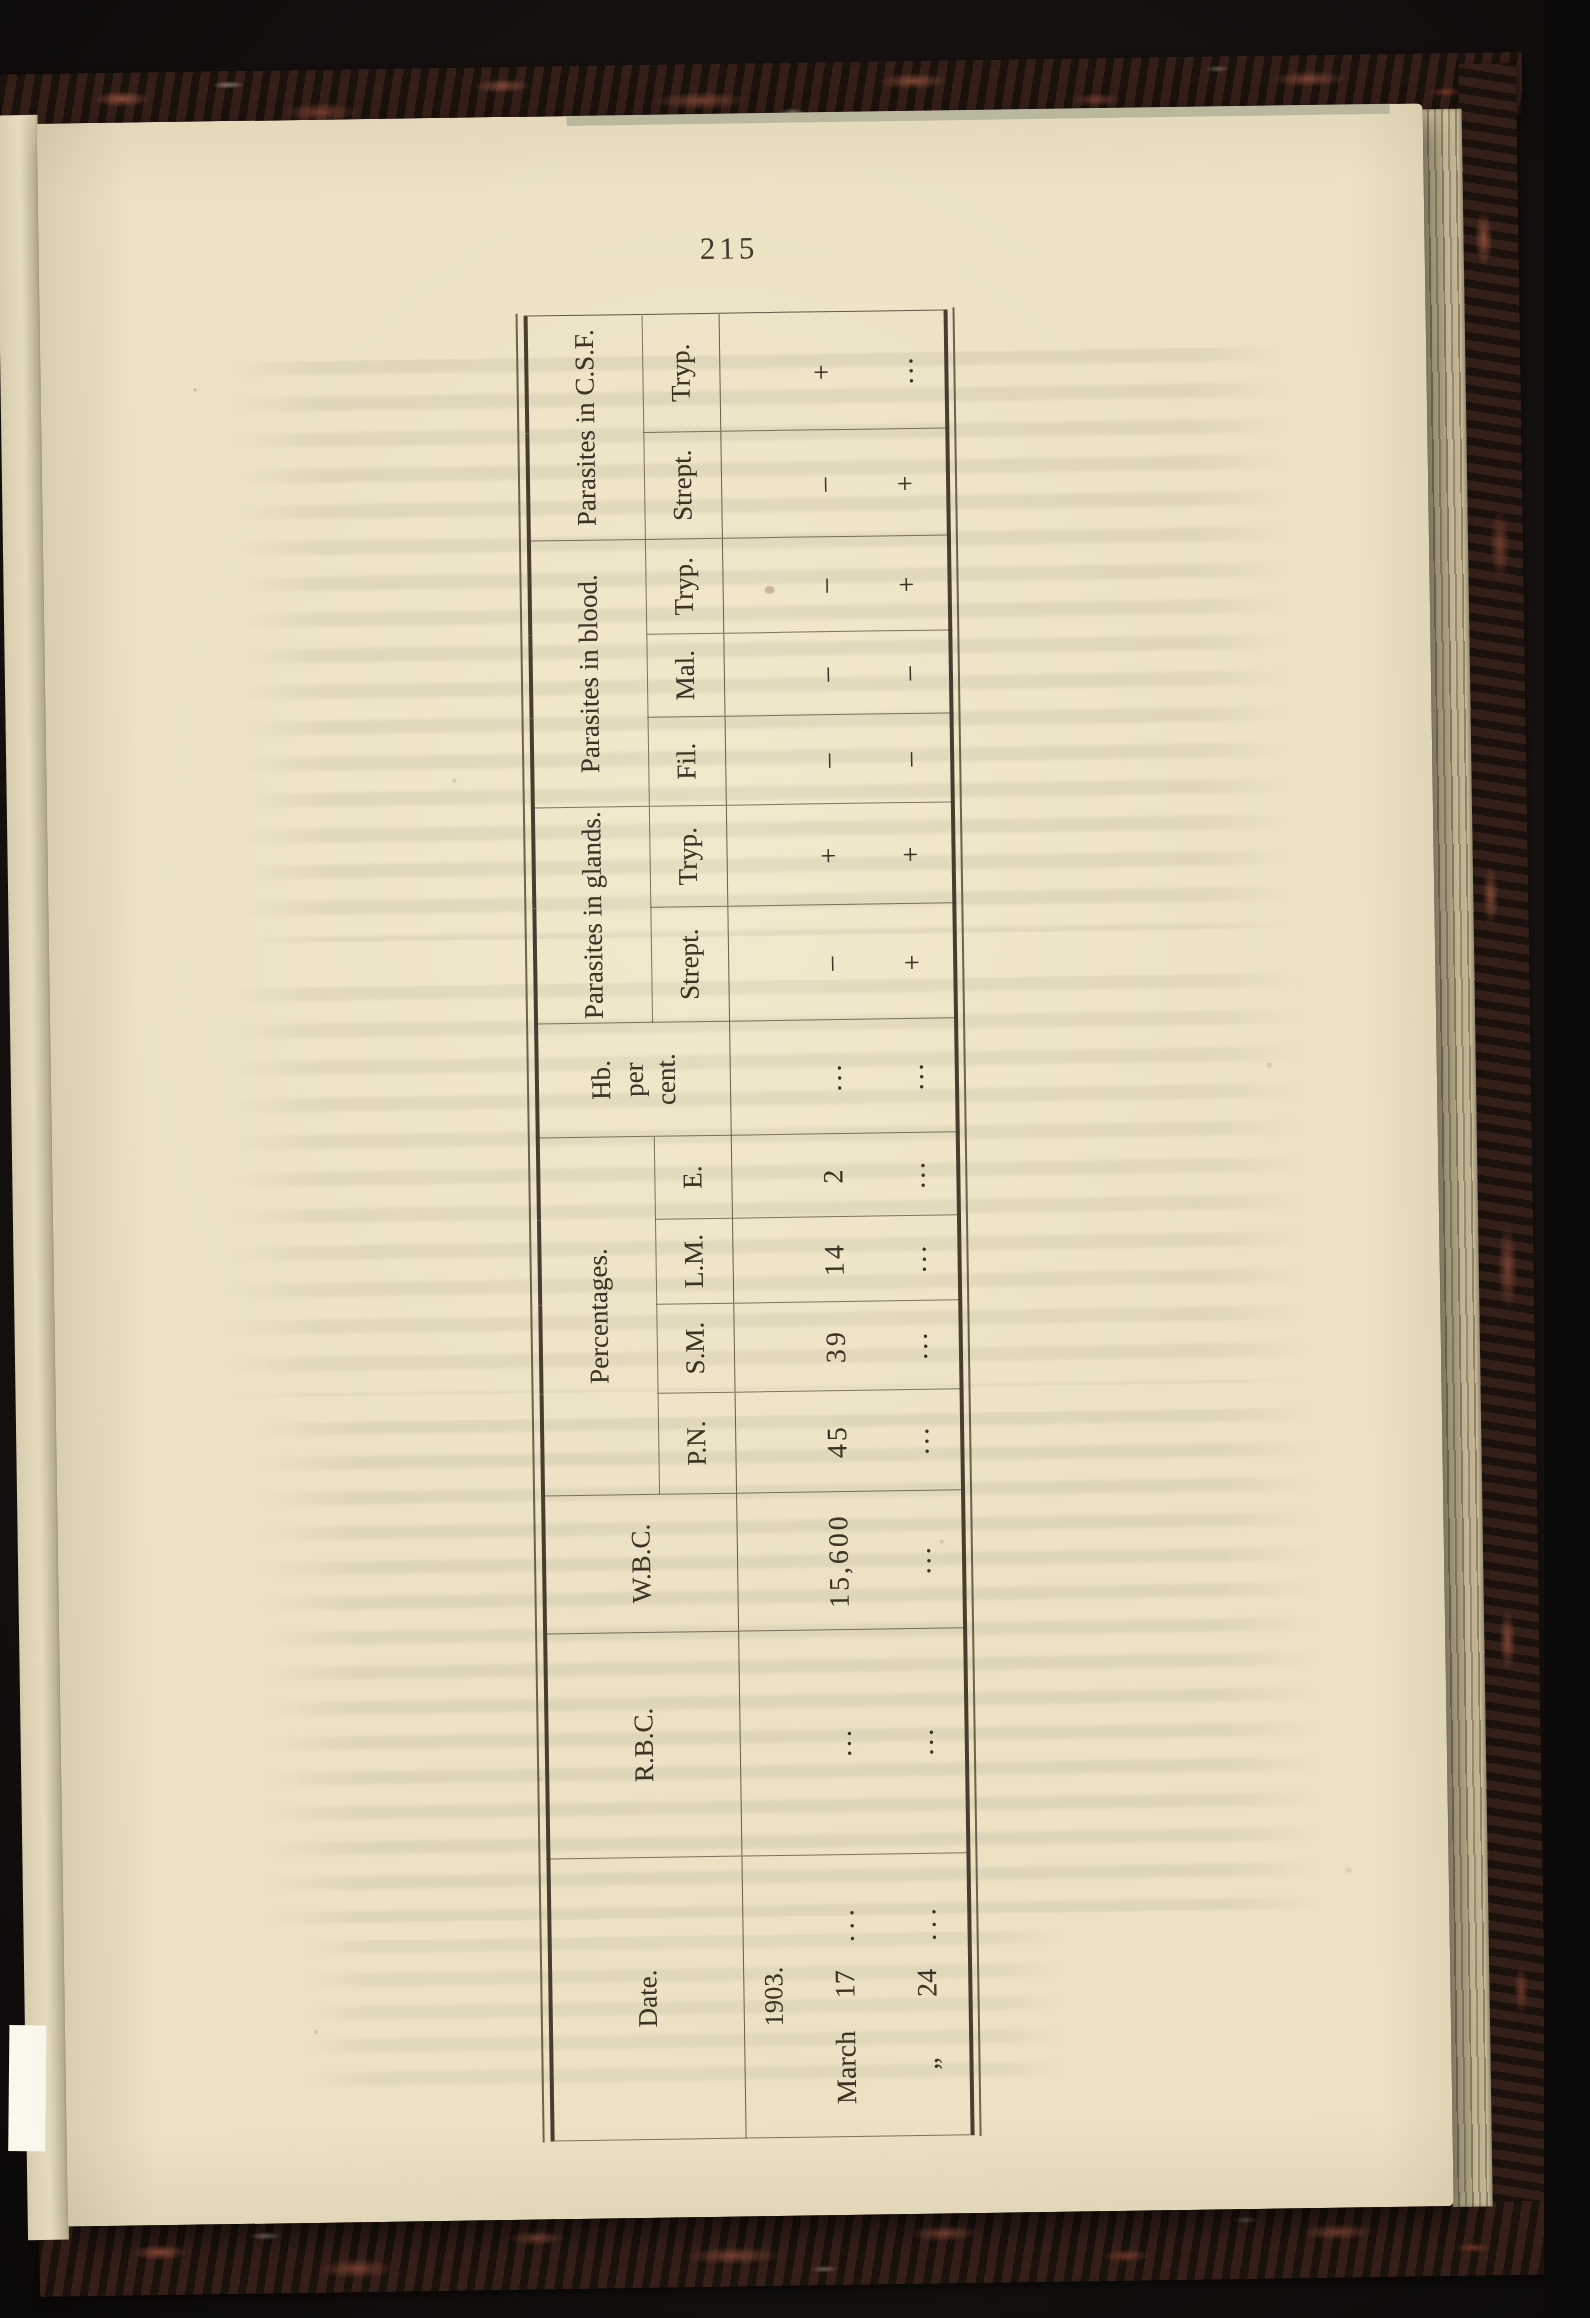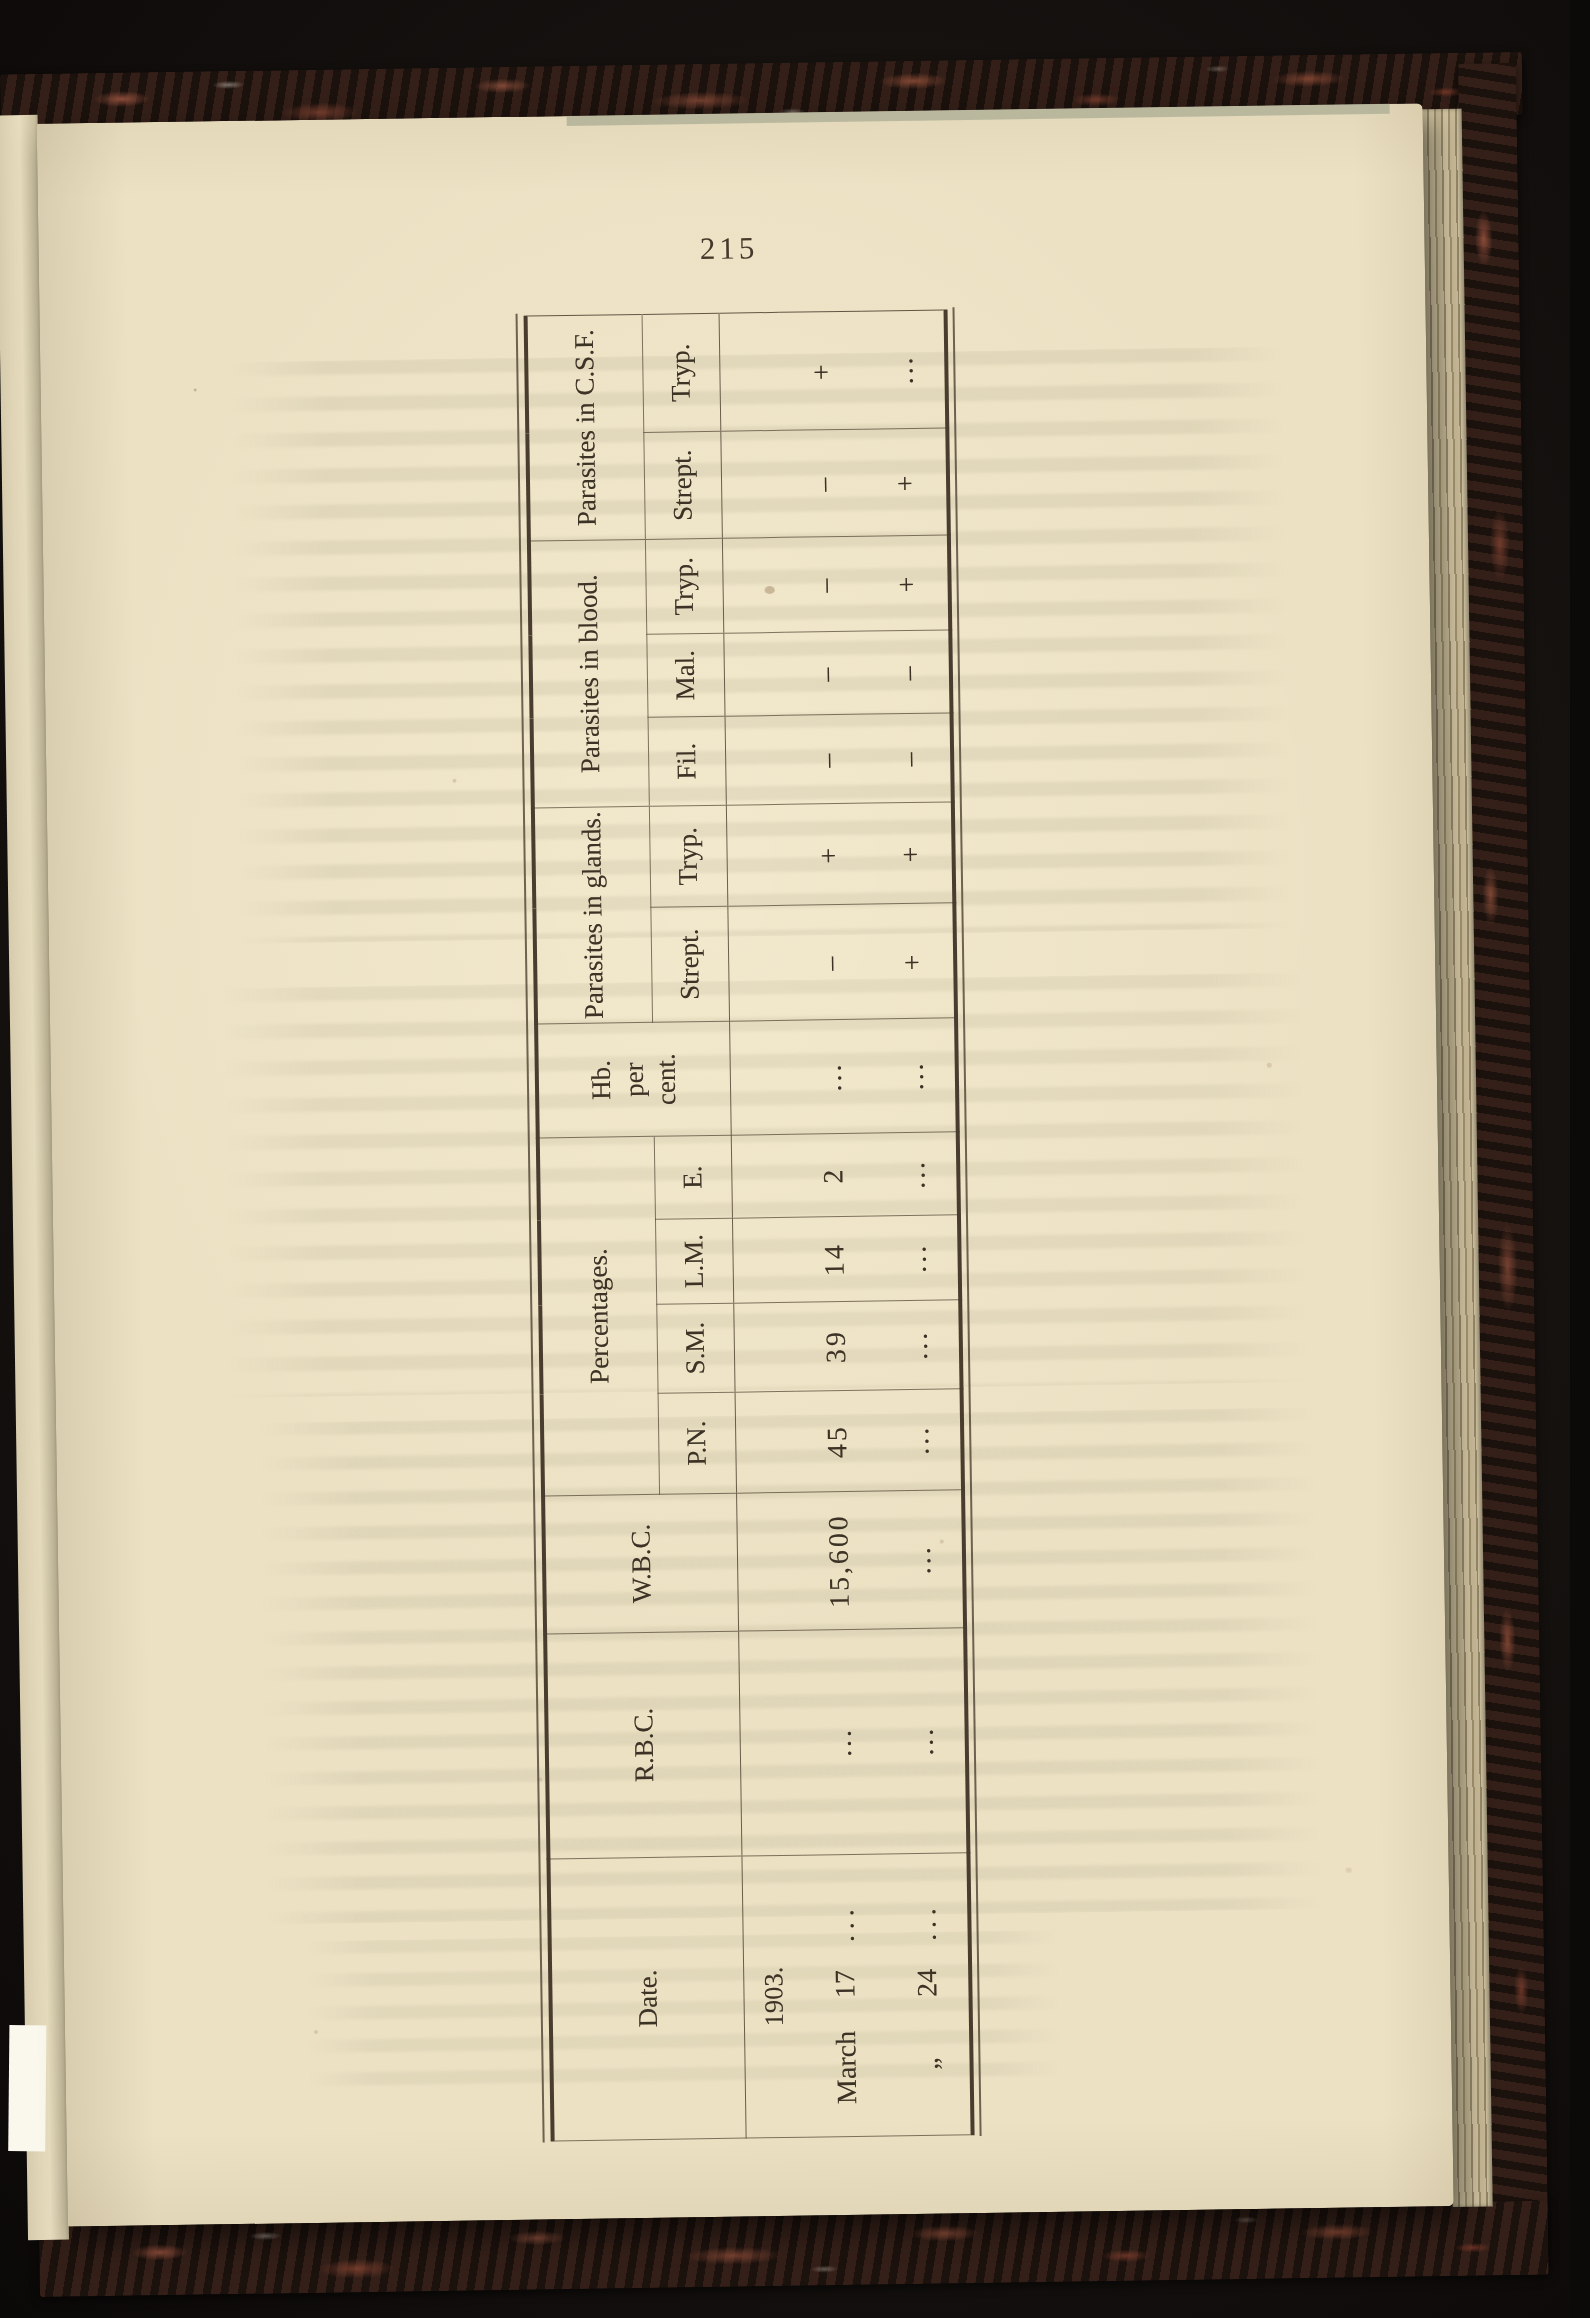--- a/index.html
+++ b/index.html
@@ -1,17 +1,17 @@
 <!DOCTYPE html>
 <html style="font-size:9.2px"><head>
 <meta charset="utf-8">
 <style>
   html,body{margin:0;padding:0;background:#0c0a09;}
   .scene{position:relative;width:1544px;height:2319px;overflow:hidden;
-    background:radial-gradient(ellipse 1267px 1727px at 55% 45%, #221d19 0%, #161210 55%, #0b0908 100%);padding-left:26px;}
+    background:radial-gradient(ellipse 1267px 1727px at 55% 45%, #221d19 0%, #161210 55%, #0b0908 100%);}
   .book{position:absolute;left:0;top:0;width:1591px;height:2319px;
     transform:rotate(-0.85deg);transform-origin:777px 1152px;}
 
   
   .board{position:absolute;background-color:#2b1b15;border-radius:3.5px;
     box-shadow:0 3.5px 9.2px rgba(0,0,0,.5);
     background-image:
       radial-gradient(ellipse 40px 11.5px at 8% 42%, rgba(158,85,64,.85), transparent 70%),
       radial-gradient(ellipse 55px 14px at 21% 68%, rgba(138,71,52,.75), transparent 70%),
       radial-gradient(ellipse 41px 10.4px at 33% 30%, rgba(168,94,70,.65), transparent 70%),

